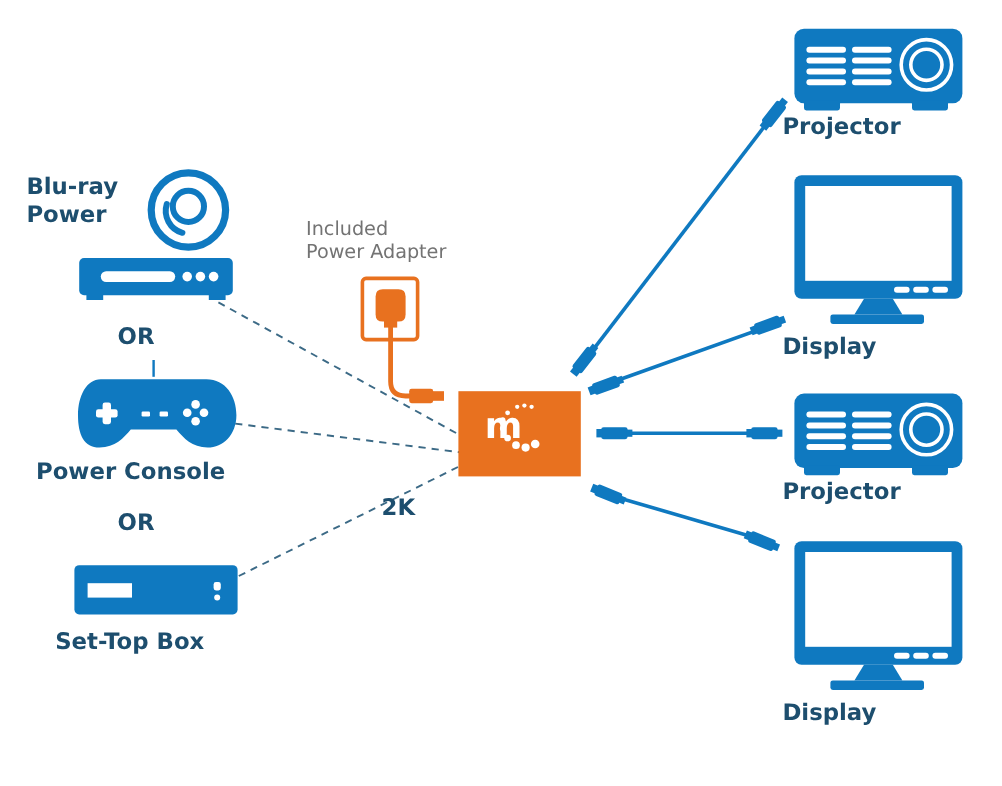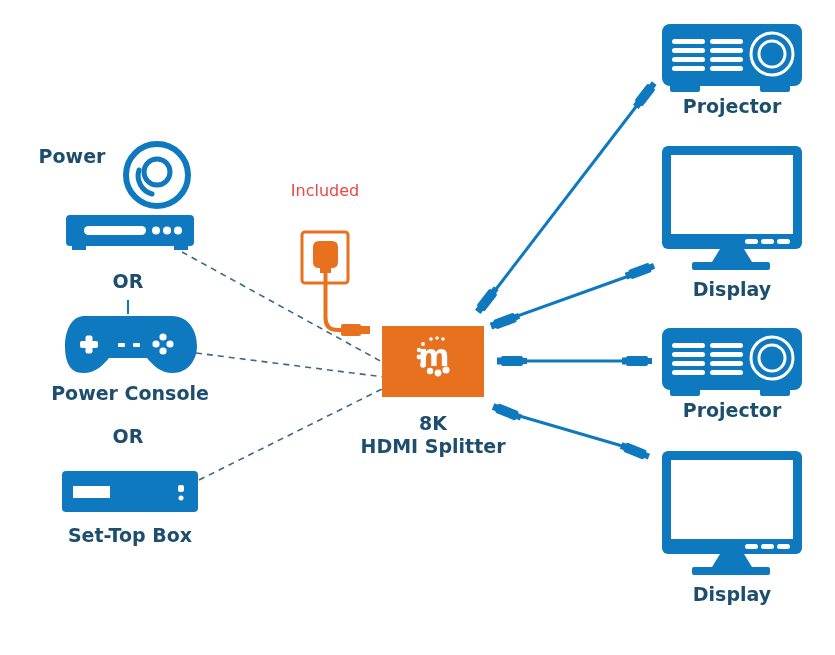--- a/index.html
+++ b/index.html
@@ -1,22 +1,22 @@
 <!DOCTYPE html>
 <html><head>
 <meta charset="utf-8">
 <style>
   html, body { margin:0; padding:0; background:#ffffff; }
   body { width:835px; height:655px; position:relative; overflow:hidden;
          font-family:"DejaVu Sans", sans-serif; }
   #diagram { position:absolute; left:0; top:0; }
   .lbl { position:absolute; color:#1d4e6e; font-weight:bold; font-size:19px;
          font-family:"DejaVu Sans", sans-serif; white-space:nowrap; line-height:1.2; }
-  .lbl.c { text-align:center; }
-  .thin { font-weight:normal; color:#ef4444; font-size:16px; }
+  .lbl.c { }
+  .thin { font-weight:normal; color:#737373; font-size:16px; }
 </style>
 </head>
 <body>
 
 <svg id="diagram" width="835" height="655" viewBox="0 0 835 655">
   <defs>
     <g id="hdmi-plug">
       <rect x="-11" y="-5" width="22" height="10" rx="2" fill="#0f79c0"></rect>
       <rect x="-15" y="-3.5" width="5" height="7" fill="#0f79c0"></rect>
       <rect x="10" y="-3" width="5" height="6" fill="#0f79c0"></rect>
@@ -155,34 +155,35 @@
     <rect x="9" y="9" width="122" height="79" fill="#ffffff"></rect>
     <rect x="83" y="93" width="13" height="5" rx="2.5" fill="#ffffff"></rect>
     <rect x="99" y="93" width="13" height="5" rx="2.5" fill="#ffffff"></rect>
     <rect x="115" y="93" width="13" height="5" rx="2.5" fill="#ffffff"></rect>
     <path d="M58 103 H82 L90 116 H50 Z" fill="#0f79c0"></path>
     <rect x="30" y="116" width="78" height="8" rx="2" fill="#0f79c0"></rect>
   </g>
 </svg>
 
 <div class="lbl c" style="left:22px; top:145px; width:100px;">
+  <div>Blu-ray</div>
   <div>Power</div>
 </div>
 <div class="lbl c" style="left:98px; top:270px; width:60px;">OR</div>
 <div class="lbl c" style="left:30px; top:382px; width:200px;">Power Console</div>
 <div class="lbl c" style="left:98px; top:425px; width:60px;">OR</div>
-<div class="lbl c" style="left:30px; top:524px; width:200px;">Set-Top Box</div>
+<div class="lbl c" style="left:46px; top:524px; width:200px;">Set-Top Box</div>
 
 <div class="lbl c thin" style="left:255px; top:181px; width:140px;">
   <div>Included</div>
+  <div>Power Adapter</div>
 </div>
 
 <div class="lbl c" style="left:404px; top:338px; width:60px; color:#ffffff; font-size:30px; font-family:'DejaVu Sans', sans-serif;">m</div>
 
 <div class="lbl c" style="left:318px; top:412px; width:230px;">
-  <div>8K</div>
-  <div>HDMI Splitter</div>
+  <div>2K</div>
 </div>
 
 <div class="lbl c" style="left:652px; top:95px; width:160px;">Projector</div>
 <div class="lbl c" style="left:652px; top:278px; width:160px;">Display</div>
 <div class="lbl c" style="left:652px; top:399px; width:160px;">Projector</div>
 <div class="lbl c" style="left:652px; top:583px; width:160px;">Display</div>
 
 </body></html>

